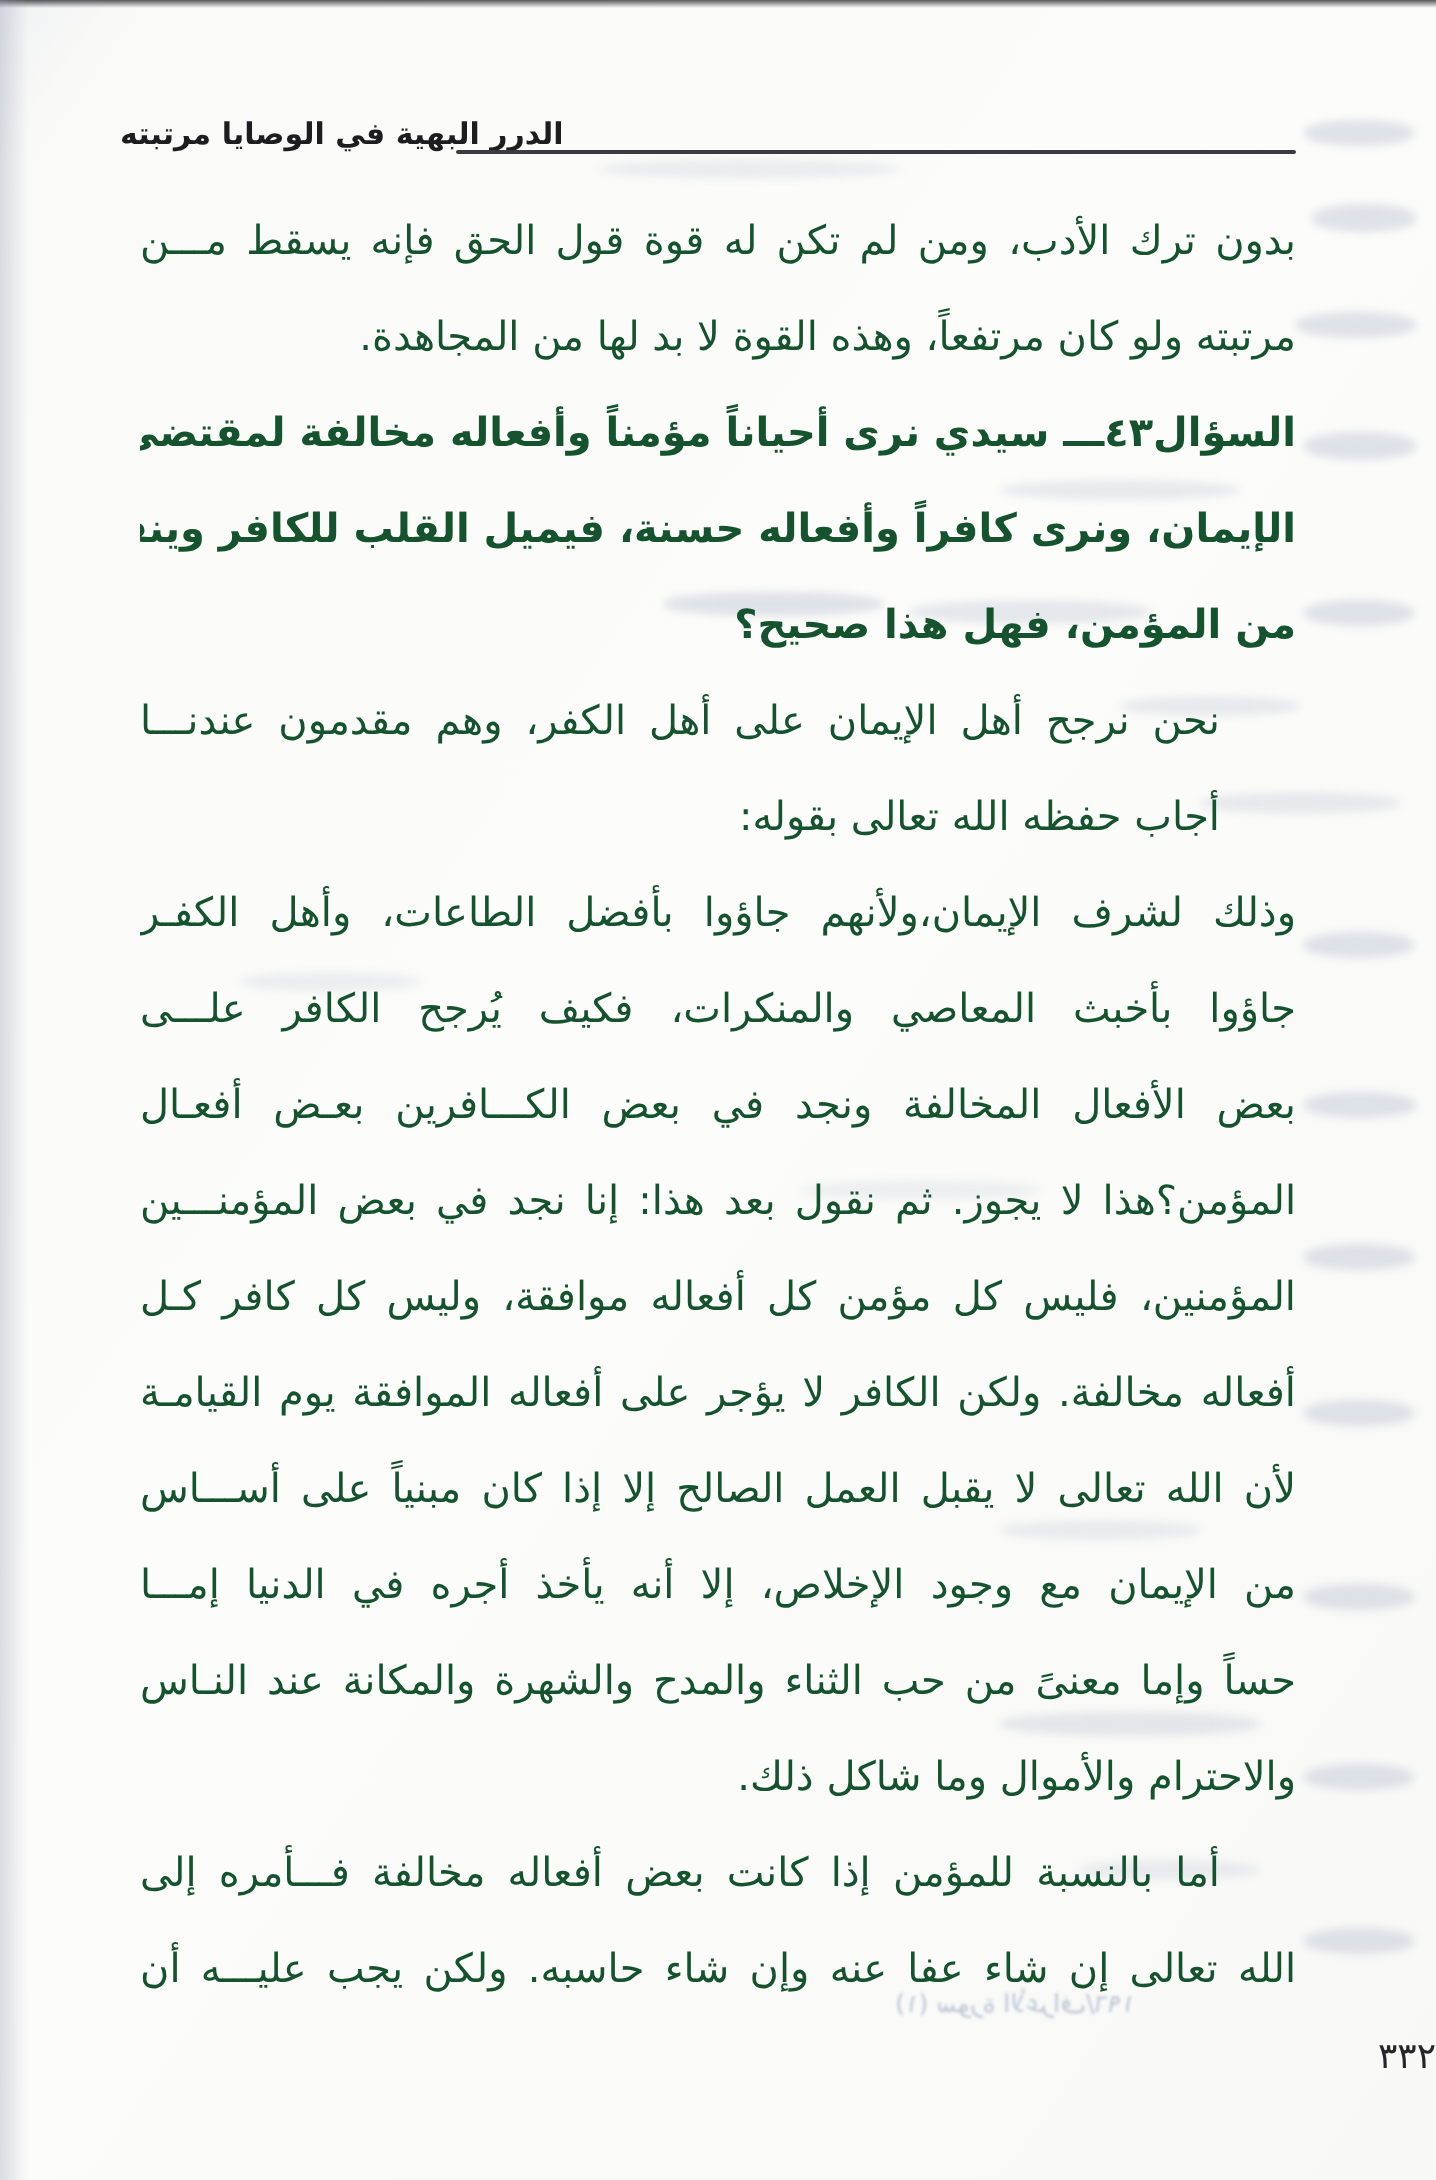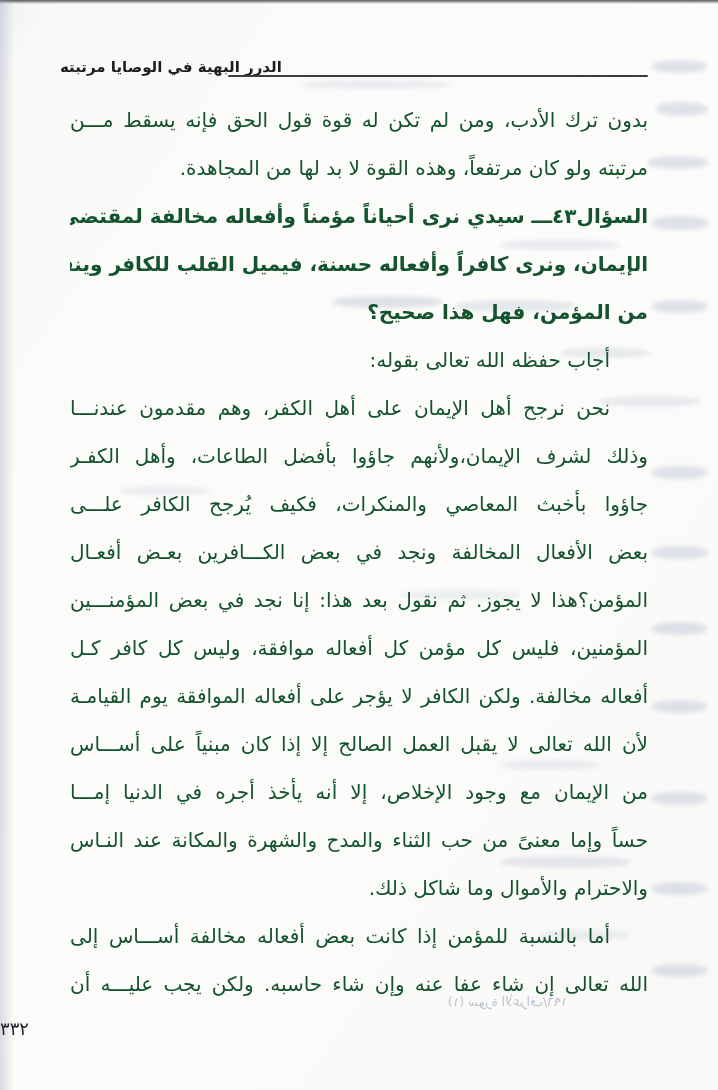--- a/index.html
+++ b/index.html
@@ -22,21 +22,21 @@
     background:#3c3c40;border-radius:1px;}
   
   .text-block{position:absolute;right:70px;top:96px;width:578px;direction:rtl;
     color:#14532d;font-size:20px;}
   .line{height:48px;line-height:48px;text-align:justify;text-align-last:justify;
     white-space:nowrap;overflow:hidden;}
   .line.end{text-align-last:right;}
   .line.bold{font-weight:bold;letter-spacing:.2px;}
   .line.indent{padding-right:38px;}
   
-  .page-number{position:absolute;left:0;top:1018px;width:718px;text-align:left;
+  .page-number{position:absolute;left:0;top:1018px;width:718px;text-align:right;
     font-size:18px;color:#26262a;}
   
   .smudge{position:absolute;border-radius:50% / 45%;filter:blur(2px);
     background:rgba(166,176,198,.34);pointer-events:none;}
   .ghost-footnote{position:absolute;left:420px;top:994px;width:175px;
     direction:rtl;font-size:12.5px;color:#b7c0d2;filter:blur(.7px);
     transform:scaleX(-1);opacity:.95;text-align:center;white-space:nowrap;}
 </style>
 </head>
 <body>
@@ -74,33 +74,33 @@
     <span class="head-title">الدرر البهية في الوصايا مرتبته</span>
     <span class="head-rule"></span>
   </div>
 
   <div class="text-block">
     <div class="line">بدون ترك الأدب، ومن لم تكن له قوة قول الحق فإنه يسقط مـــن</div>
     <div class="line end">مرتبته ولو كان مرتفعاً، وهذه القوة لا بد لها من المجاهدة.</div>
     <div class="line bold">السؤال٤٣ـــ سيدي نرى أحياناً مؤمناً وأفعاله مخالفة لمقتضى</div>
     <div class="line bold">الإيمان، ونرى كافراً وأفعاله حسنة، فيميل القلب للكافر وينفر</div>
     <div class="line bold end">من المؤمن، فهل هذا صحيح؟</div>
+    <div class="line indent">نحن نرجح أهل الإيمان على أهل الكفر، وهم مقدمون عندنـــا</div>
     <div class="line end indent">أجاب حفظه الله تعالى بقوله:</div>
-    <div class="line indent">نحن نرجح أهل الإيمان على أهل الكفر، وهم مقدمون عندنـــا</div>
     <div class="line">وذلك لشرف الإيمان،ولأنهم جاؤوا بأفضل الطاعات، وأهل الكفـر</div>
     <div class="line">جاؤوا بأخبث المعاصي والمنكرات، فكيف يُرجح الكافر علـــى</div>
     <div class="line">بعض الأفعال المخالفة ونجد في بعض الكـــافرين بعـض أفعـال</div>
     <div class="line">المؤمن؟هذا لا يجوز. ثم نقول بعد هذا: إنا نجد في بعض المؤمنـــين</div>
     <div class="line">المؤمنين، فليس كل مؤمن كل أفعاله موافقة، وليس كل كافر كـل</div>
     <div class="line">أفعاله مخالفة. ولكن الكافر لا يؤجر على أفعاله الموافقة يوم القيامـة</div>
     <div class="line">لأن الله تعالى لا يقبل العمل الصالح إلا إذا كان مبنياً على أســـاس</div>
     <div class="line">من الإيمان مع وجود الإخلاص، إلا أنه يأخذ أجره في الدنيا إمـــا</div>
     <div class="line">حساً وإما معنىً من حب الثناء والمدح والشهرة والمكانة عند النـاس</div>
     <div class="line end">والاحترام والأموال وما شاكل ذلك.</div>
-    <div class="line indent">أما بالنسبة للمؤمن إذا كانت بعض أفعاله مخالفة أســـاس إلى</div>
+    <div class="line indent">أما بالنسبة للمؤمن إذا كانت بعض أفعاله مخالفة فـــأمره إلى</div>
     <div class="line">الله تعالى إن شاء عفا عنه وإن شاء حاسبه. ولكن يجب عليـــه أن</div>
   </div>
 
   <div class="ghost-footnote">(١) سورة الأعراف/١٩٦</div>
 
   <div class="page-number">٣٣٢</div>
 
 </div>
 
 </body></html>

